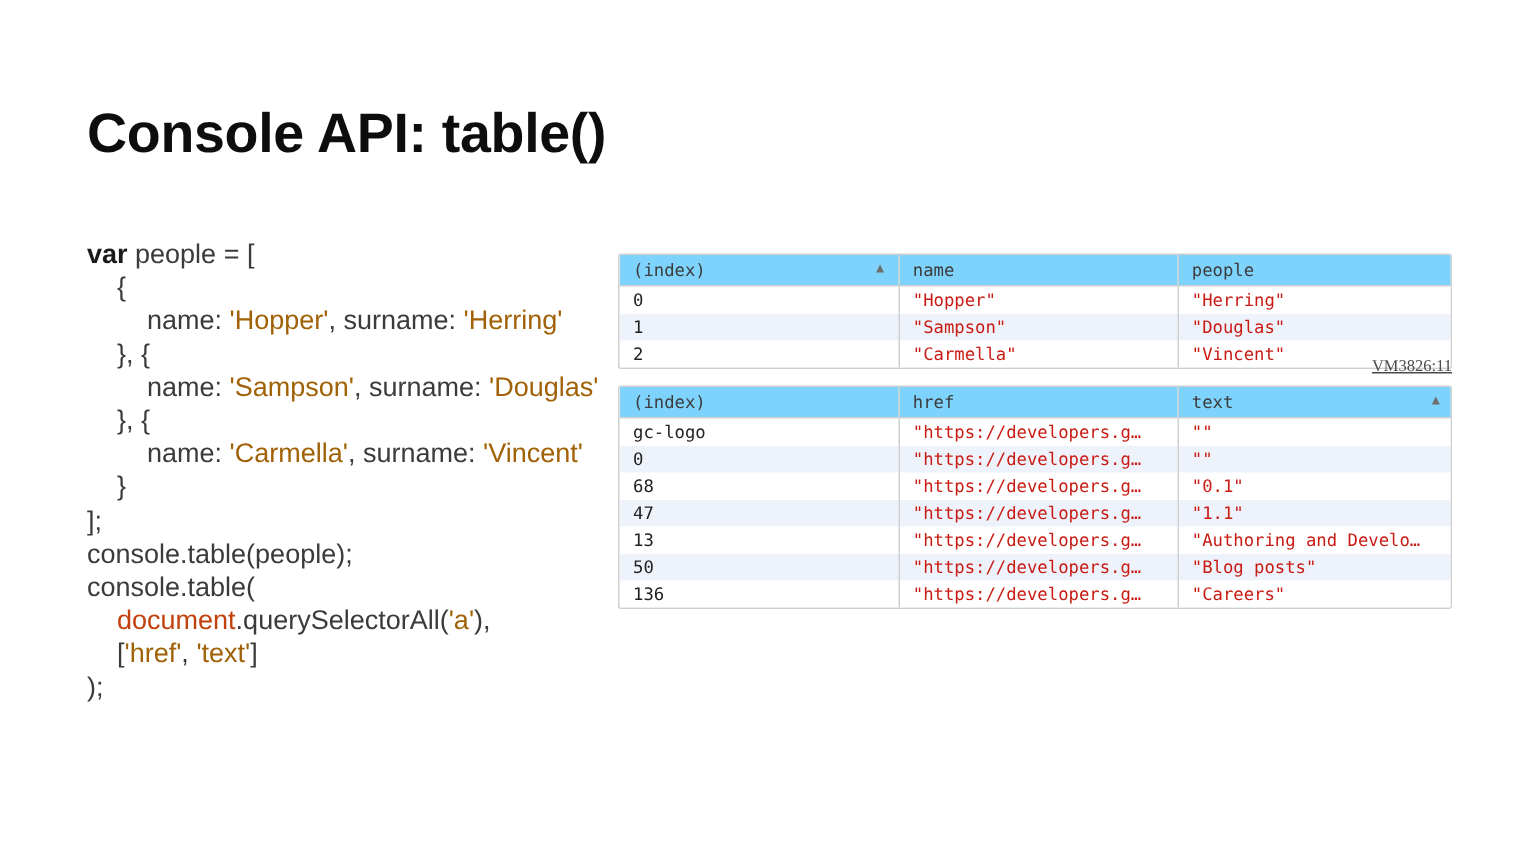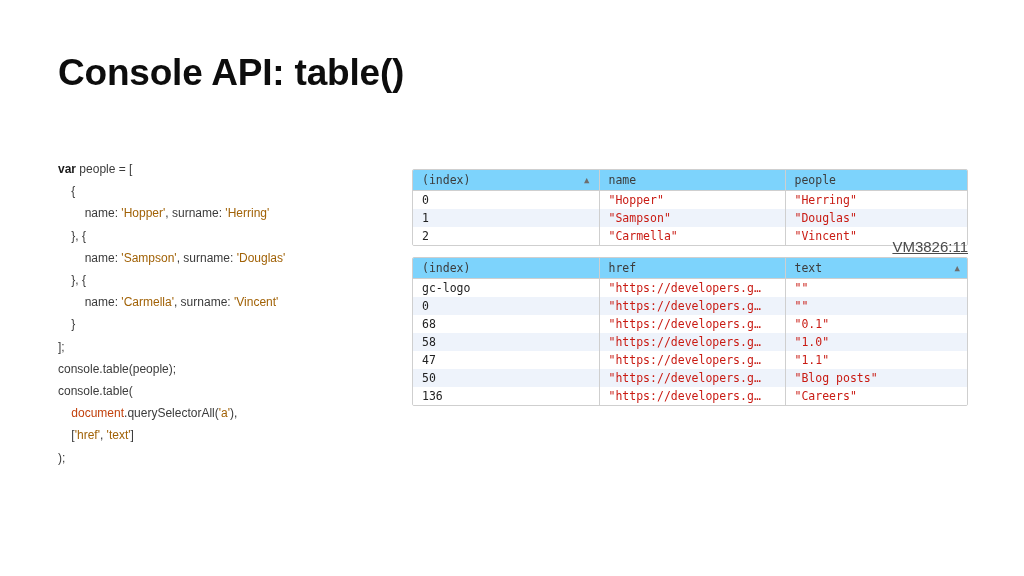--- a/index.html
+++ b/index.html
@@ -13,36 +13,36 @@
     position: relative;
     overflow: hidden;
     font-family: "Liberation Sans", sans-serif;
     -webkit-font-smoothing: antialiased;
   }
 
   
   #slide-title {
     position: absolute;
     left: 58px;
-    top: 52px;
+    top: 68px;
     font-size: 37px;
     font-weight: bold;
     color: #0d0d0d;
     letter-spacing: -0.2px;
     white-space: nowrap;
   }
 
   
   #code-block {
     position: absolute;
     left: 58px;
     top: 158px;
     width: 340px;
     font-family: "Liberation Sans", sans-serif;
-    font-size: 12px;
+    font-size: 18px;
     line-height: 22.2px;
     color: #3b3b3b;
     white-space: pre;
   }
   #code-block .line { white-space: pre; }
   .kw  { font-weight: bold; color: #1a1a1a; }
   .str { color: #a16207; }
   .obj { color: #c2410c; }
   .pln { color: #3b3b3b; }
 
@@ -110,22 +110,22 @@
   
   .col-index { width: 186px; }
   .col-mid   { width: 186px; }
   .col-last  { width: 184px; }
 
   
   #vm-link {
     position: absolute;
     right: 56px;
     top: 238px;
-    font-family: Liberation Sans, sans-serif;
-    font-size: 15px;
+    font-family: Liberation Serif, serif;
+    font-size: 11px;
     color: #4a4a4a;
     text-decoration: underline;
     cursor: pointer;
   }
 </style>
 </head>
 <body>
 
 <div id="slide-title">Console API: table()</div>
 
@@ -181,28 +181,28 @@
           <td class="col-index">0</td>
           <td class="val col-mid">"https://developers.g…</td>
           <td class="val col-last">""</td>
         </tr>
         <tr>
           <td class="col-index">68</td>
           <td class="val col-mid">"https://developers.g…</td>
           <td class="val col-last">"0.1"</td>
         </tr>
         <tr>
-          <td class="col-index">58</td>
-          <td class="val col-mid">"https://developers.g…</td>
-          <td class="val col-last">"1.0"</td>
-        </tr>
-        <tr>
           <td class="col-index">47</td>
           <td class="val col-mid">"https://developers.g…</td>
           <td class="val col-last">"1.1"</td>
+        </tr>
+        <tr>
+          <td class="col-index">13</td>
+          <td class="val col-mid">"https://developers.g…</td>
+          <td class="val col-last">"Authoring and Develo…</td>
         </tr>
         <tr>
           <td class="col-index">50</td>
           <td class="val col-mid">"https://developers.g…</td>
           <td class="val col-last">"Blog posts"</td>
         </tr>
         <tr>
           <td class="col-index">136</td>
           <td class="val col-mid">"https://developers.g…</td>
           <td class="val col-last">"Careers"</td>

